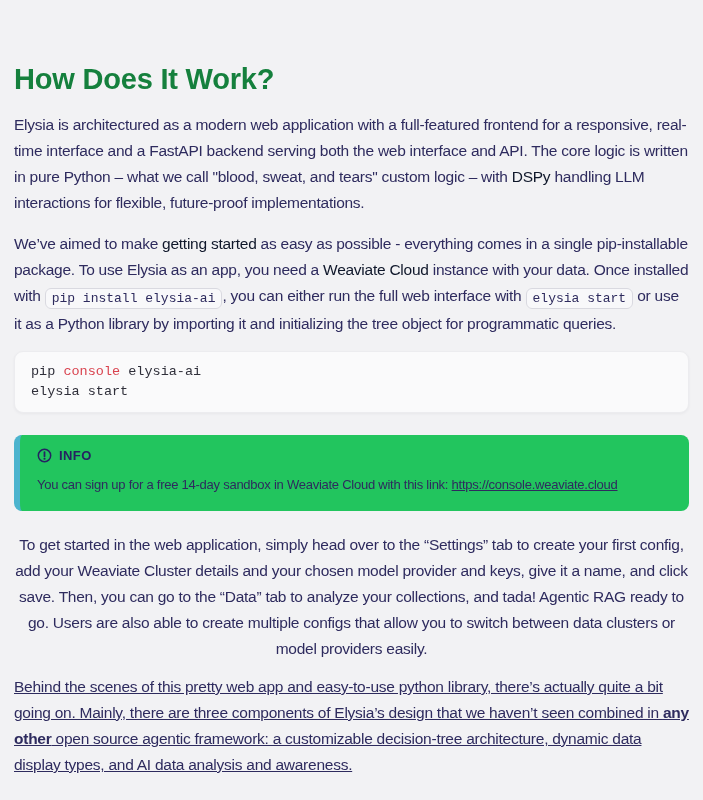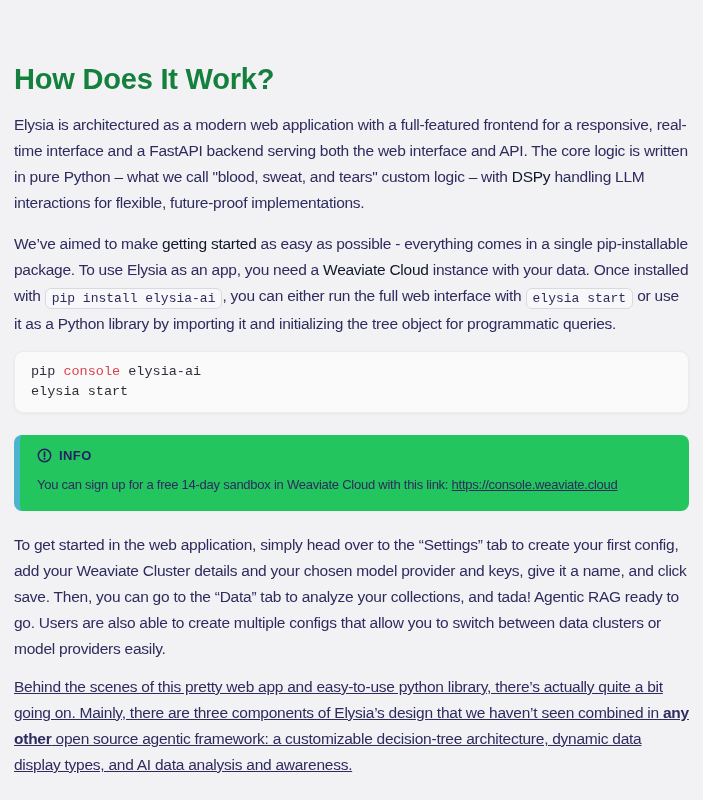--- a/index.html
+++ b/index.html
@@ -85,21 +85,21 @@
     margin-top: 2px;
   }
   .admonition-title .icon { display: inline-flex; }
   .admonition-body {
     margin-top: 9px;
     font-size: 13px;
     line-height: 26px;
     letter-spacing: -0.25px;
     color: #2e2b5e;
   }
-  .mt-lg { margin-top: 21px !important; }
+  .mt-lg { margin-top: 21px !important; text-align: center; }
   .mt-sm { margin-top: 12px !important; text-decoration: underline; }
 </style>
 </head>
 <body>
 
 <article class="article">
 
   <h1 class="page-title">How Does It Work?</h1>
 
   <p class="body-par">Elysia is architectured as a modern web application with a full-featured frontend for a responsive, real-time interface and a FastAPI backend serving both the web interface and API. The core logic is written in pure Python – what we call "blood, sweat, and tears" custom logic – with <a class="link-green" href="#">DSPy</a> handling LLM interactions for flexible, future-proof implementations.</p>

